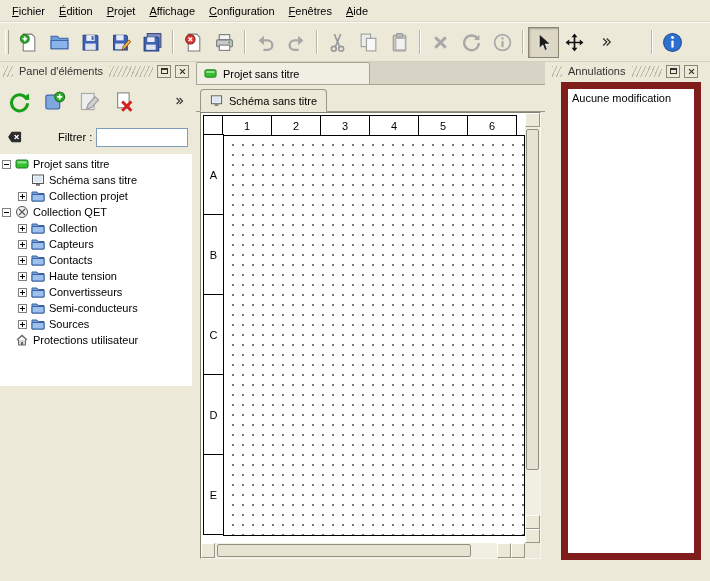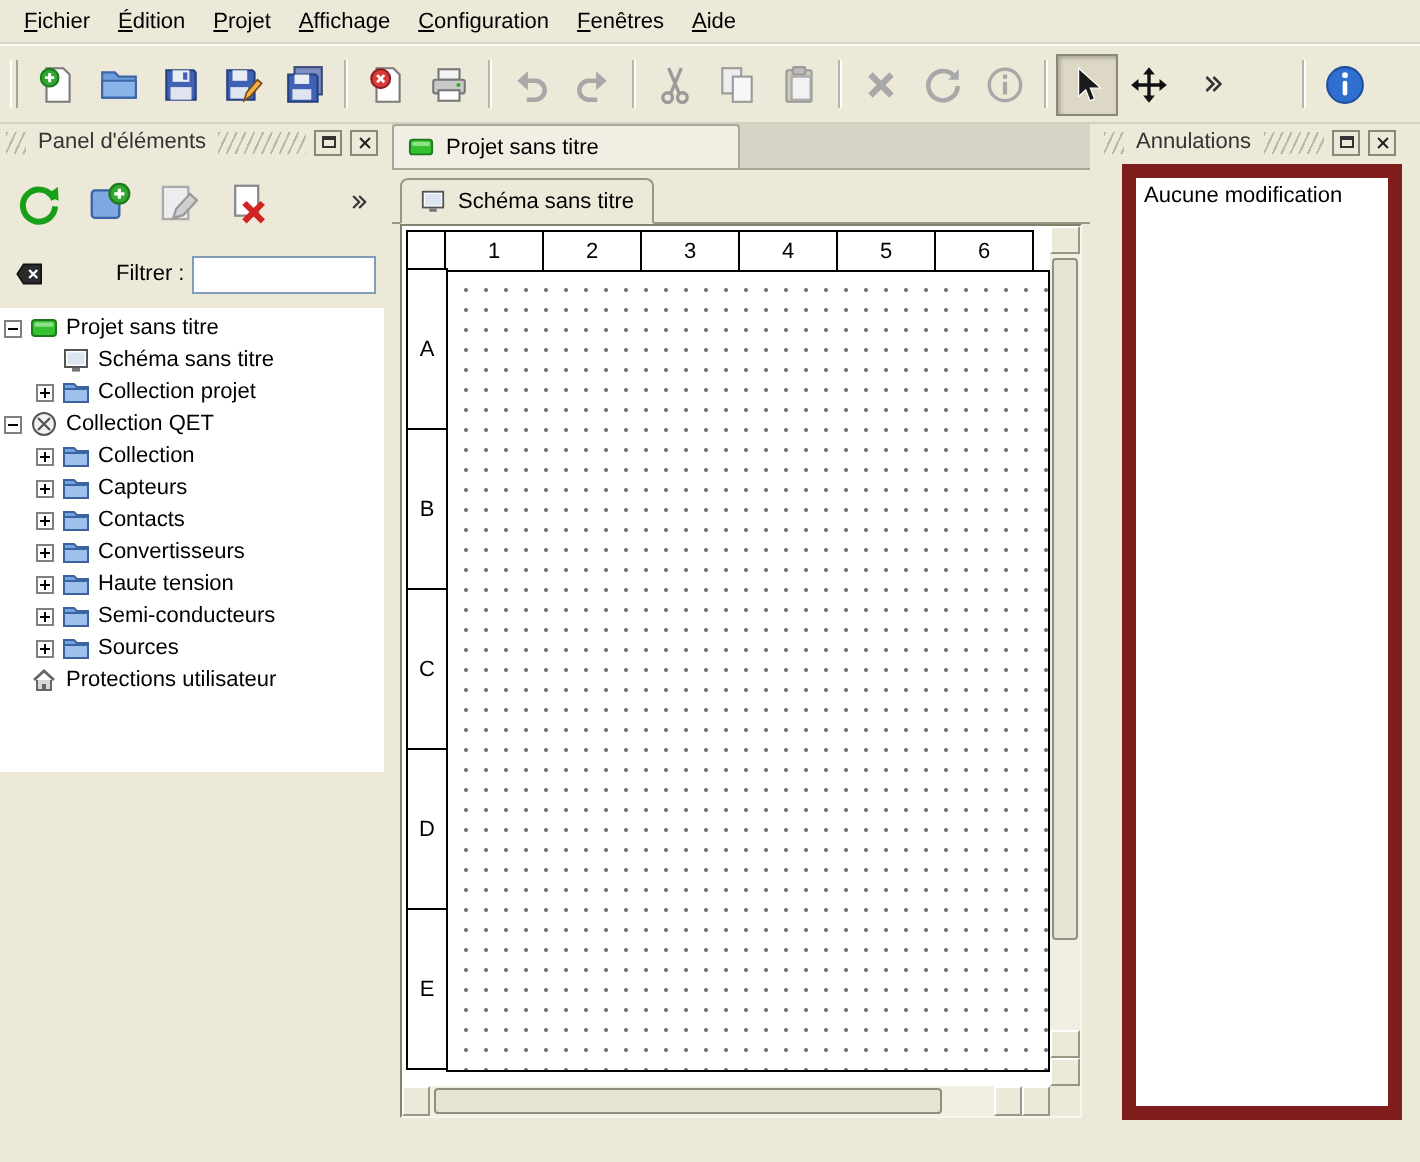--- a/index.html
+++ b/index.html
@@ -428,31 +428,31 @@
       <span class="tlabel">Contacts</span>
     </div>
     <div class="trow lvl1">
       <span class="expander plus"></span>
       <span class="ticon">
           <svg viewBox="0 0 14 14">
             <path d="M1 3h5l1.3 1.5H13V12H1z" fill="#76a3e0" stroke="#39629f"></path>
             <path d="M1 5.5h12V12H1z" fill="#9dbfec" stroke="#39629f"></path>
           </svg>
         </span>
+      <span class="tlabel">Haute tension</span>
+    </div>
+    <div class="trow lvl1">
+      <span class="expander plus"></span>
+      <span class="ticon">
+          <svg viewBox="0 0 14 14">
+            <path d="M1 3h5l1.3 1.5H13V12H1z" fill="#76a3e0" stroke="#39629f"></path>
+            <path d="M1 5.5h12V12H1z" fill="#9dbfec" stroke="#39629f"></path>
+          </svg>
+        </span>
       <span class="tlabel">Convertisseurs</span>
-    </div>
-    <div class="trow lvl1">
-      <span class="expander plus"></span>
-      <span class="ticon">
-          <svg viewBox="0 0 14 14">
-            <path d="M1 3h5l1.3 1.5H13V12H1z" fill="#76a3e0" stroke="#39629f"></path>
-            <path d="M1 5.5h12V12H1z" fill="#9dbfec" stroke="#39629f"></path>
-          </svg>
-        </span>
-      <span class="tlabel">Haute tension</span>
     </div>
     <div class="trow lvl1">
       <span class="expander plus"></span>
       <span class="ticon">
           <svg viewBox="0 0 14 14">
             <path d="M1 3h5l1.3 1.5H13V12H1z" fill="#76a3e0" stroke="#39629f"></path>
             <path d="M1 5.5h12V12H1z" fill="#9dbfec" stroke="#39629f"></path>
           </svg>
         </span>
       <span class="tlabel">Semi-conducteurs</span>

